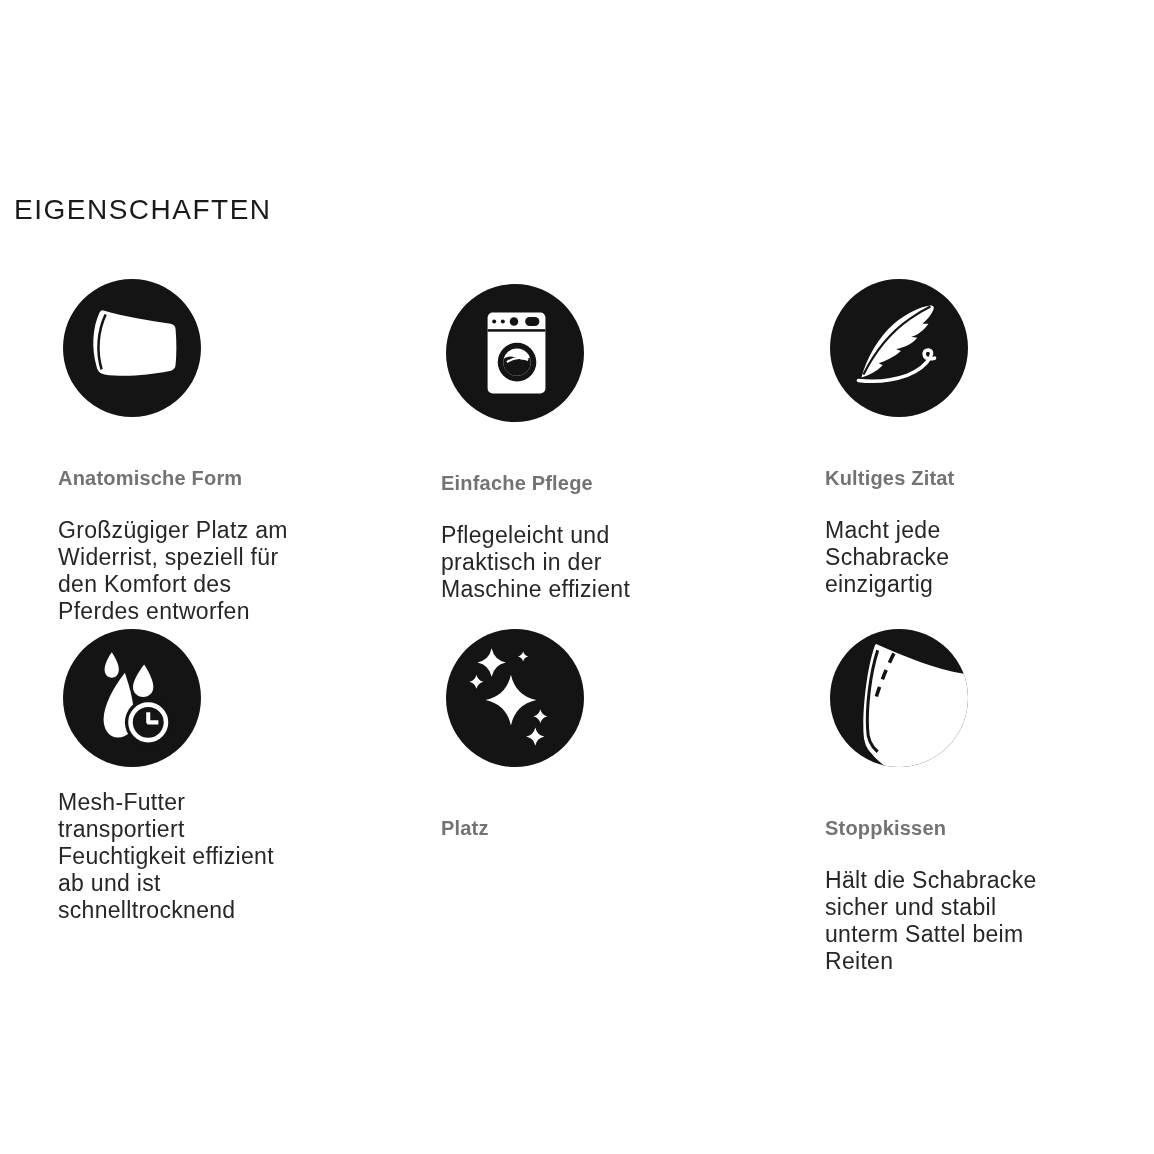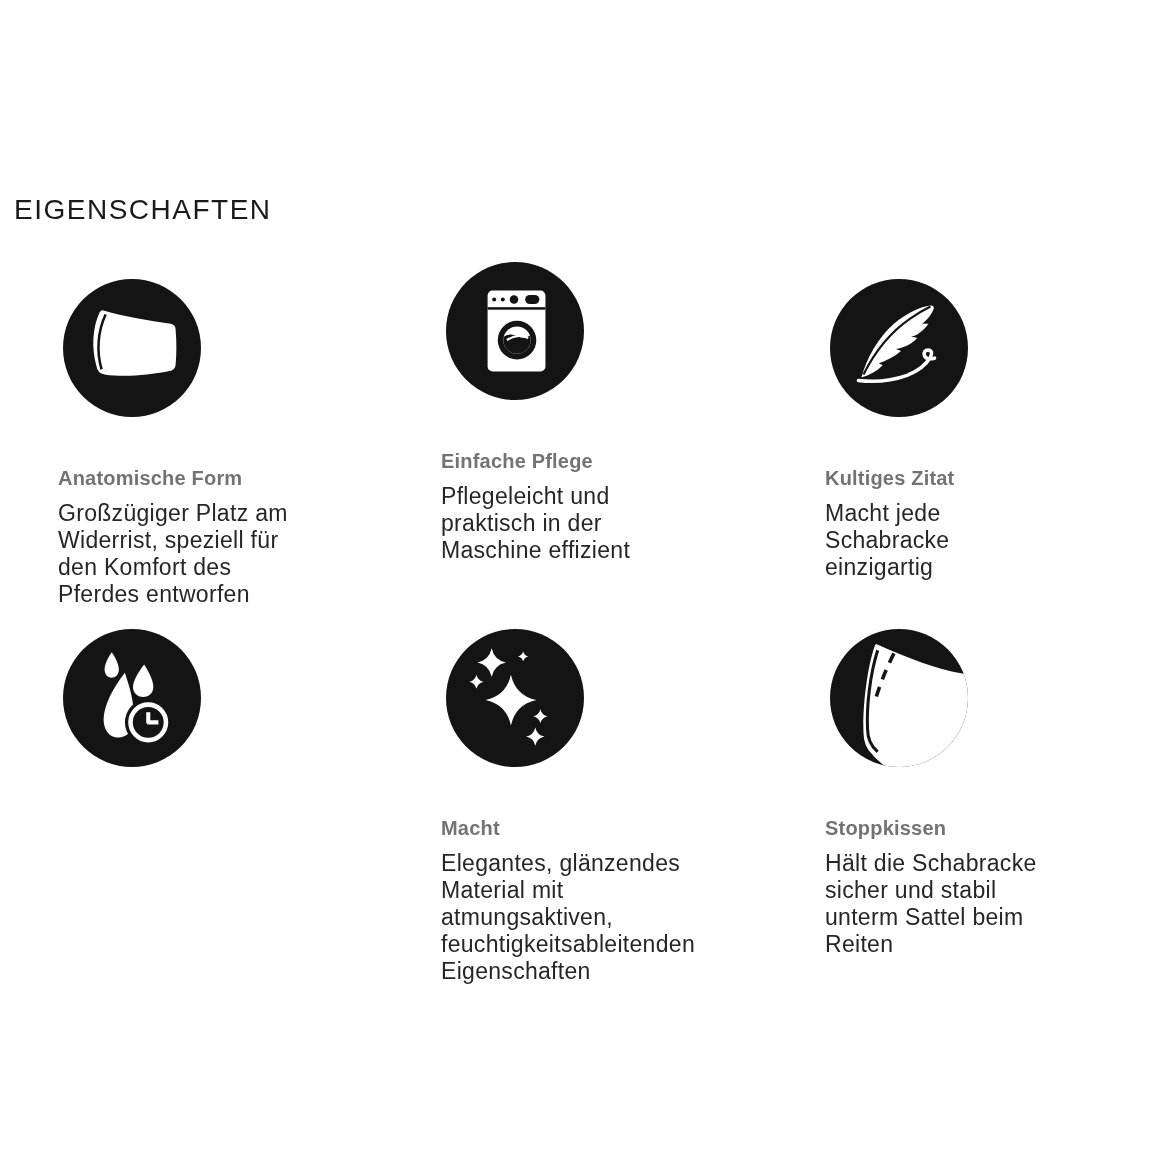--- a/index.html
+++ b/index.html
@@ -31,30 +31,30 @@
   .icon-wrap svg { display: block; width: 138px; height: 138px; }
   .feature-title {
     margin-top: 44px;
     font-size: 20px;
     line-height: 34px;
     font-weight: 700;
     letter-spacing: 0.2px;
     color: #737373;
   }
   .feature-desc {
-    margin-top: 5px;
+    margin-top: 22px;
     font-size: 23px;
     line-height: 27px;
     letter-spacing: 0.3px;
     color: #262626;
     white-space: pre-line;
   }
   
   .r0c0 { left: 58px;  top: 279px; }
-  .r0c1 { left: 441px; top: 262px; }
+  .r0c1 { left: 441px; top: 284px; }
   .r0c2 { left: 825px; top: 279px; }
   .r1c0 { left: 58px;  top: 629px; }
   .r1c1 { left: 441px; top: 629px; }
   .r1c2 { left: 825px; top: 629px; }
 </style>
 </head>
 <body>
 
 <div class="section-header">EIGENSCHAFTEN</div>
 
@@ -122,40 +122,40 @@
     <svg viewBox="0 0 136 136" xmlns="http://www.w3.org/2000/svg">
       <circle cx="68" cy="68" r="68" fill="#141414"></circle>
       <path d="M 48,23 C 44,29 41,35 41,40 C 41,45 44,48 48,48 C 52,48 55,45 55,40 C 55,35 52,29 48,23 Z" fill="#ffffff"></path>
       <path d="M 61,43 C 50,57 40,75 40,89 C 40,100 46,107 54,107 C 63,107 70,100 70,88 C 70,72 66,58 61,43 Z" fill="#ffffff"></path>
       <path d="M 80,35 C 73,44 69,52 69,57 C 69,63 73,67 79,67 C 85,67 89,63 89,57 C 89,51 85,43 80,35 Z" fill="#ffffff"></path>
       <circle cx="84" cy="92" r="23" fill="#141414"></circle>
       <circle cx="84" cy="92" r="17.5" fill="none" stroke="#ffffff" stroke-width="4.5"></circle>
       <path d="M 84,93 L 84,82 M 83,92 L 94,92" stroke="#ffffff" stroke-width="4" fill="none"></path>
     </svg>
   </div>
+  <div class="feature-desc">Mesh-Futter
+transportiert
+Feuchtigkeit effizient
+ab und ist
+schnelltrocknend</div>
 </div>
 
 <div class="feature-cell r1c1">
   <div class="icon-wrap">
     <svg viewBox="0 0 136 136" xmlns="http://www.w3.org/2000/svg">
       <circle cx="68" cy="68" r="68" fill="#141414"></circle>
       <path d="M 64,45 Q 68.5,65.5 89,70 Q 68.5,74.5 64,95 Q 59.5,74.5 39,70 Q 59.5,65.5 64,45 Z" fill="#ffffff"></path>
       <path d="M 45,19 Q 47.5,30.5 59,33 Q 47.5,35.5 45,47 Q 42.5,35.5 31,33 Q 42.5,30.5 45,19 Z" fill="#ffffff"></path>
       <path d="M 30,45 Q 31.3,50.7 37,52 Q 31.3,53.3 30,59 Q 28.7,53.3 23,52 Q 28.7,50.7 30,45 Z" fill="#ffffff"></path>
       <path d="M 76,22 Q 76.9,26.1 81,27 Q 76.9,27.9 76,32 Q 75.1,27.9 71,27 Q 75.1,26.1 76,22 Z" fill="#ffffff"></path>
       <path d="M 93,79 Q 94.3,84.7 100,86 Q 94.3,87.3 93,93 Q 91.7,87.3 86,86 Q 91.7,84.7 93,79 Z" fill="#ffffff"></path>
       <path d="M 88,97 Q 89.6,104.4 97,106 Q 89.6,107.6 88,115 Q 86.4,107.6 79,106 Q 86.4,104.4 88,97 Z" fill="#ffffff"></path>
     </svg>
   </div>
-  <div class="feature-title">Macht</div>
-  <div class="feature-desc">Elegantes, glänzendes
-Material mit
-atmungsaktiven,
-feuchtigkeitsableitenden
-Eigenschaften</div>
+  <div class="feature-title">Platz</div>
 </div>
 
 <div class="feature-cell r1c2">
   <div class="icon-wrap">
     <svg viewBox="0 0 136 136" xmlns="http://www.w3.org/2000/svg">
       <defs>
           <clipPath id="padClip">
             <circle cx="68" cy="68" r="68"></circle>
           </clipPath>
         </defs>

